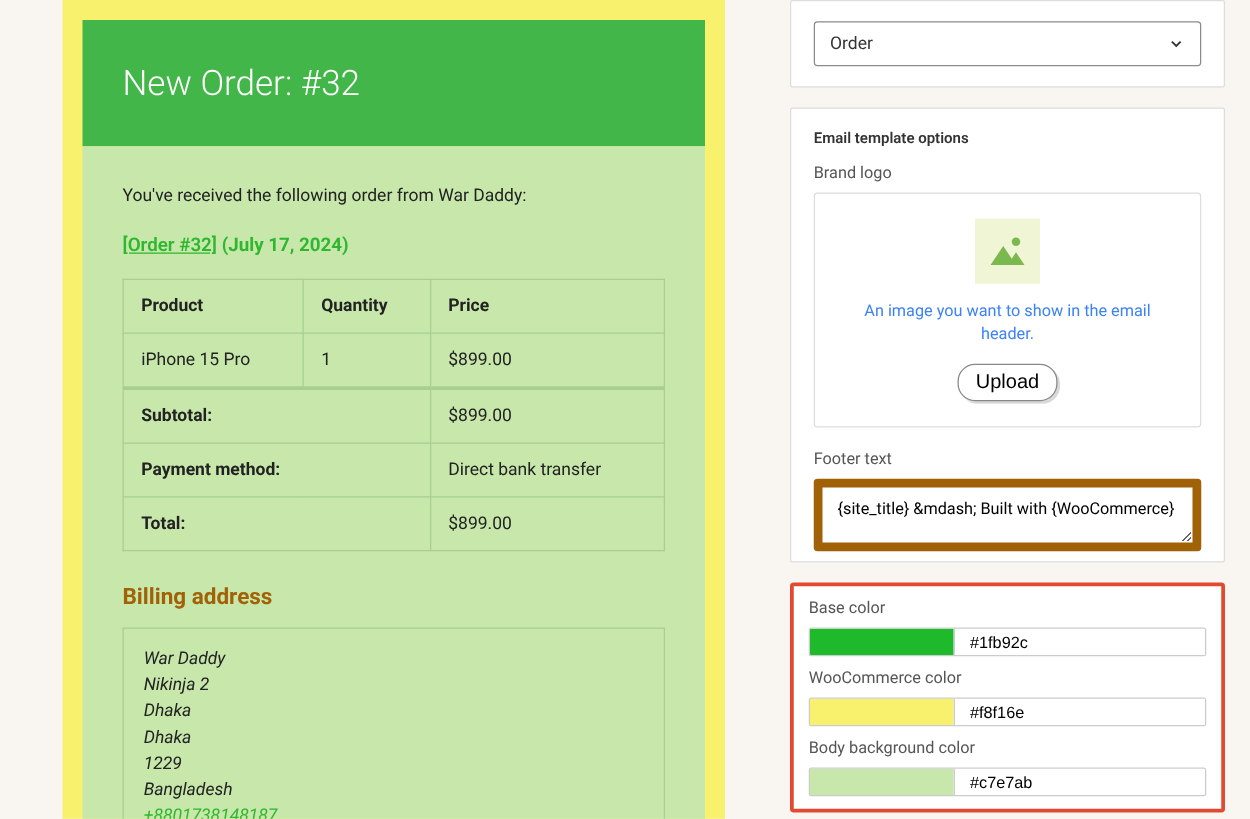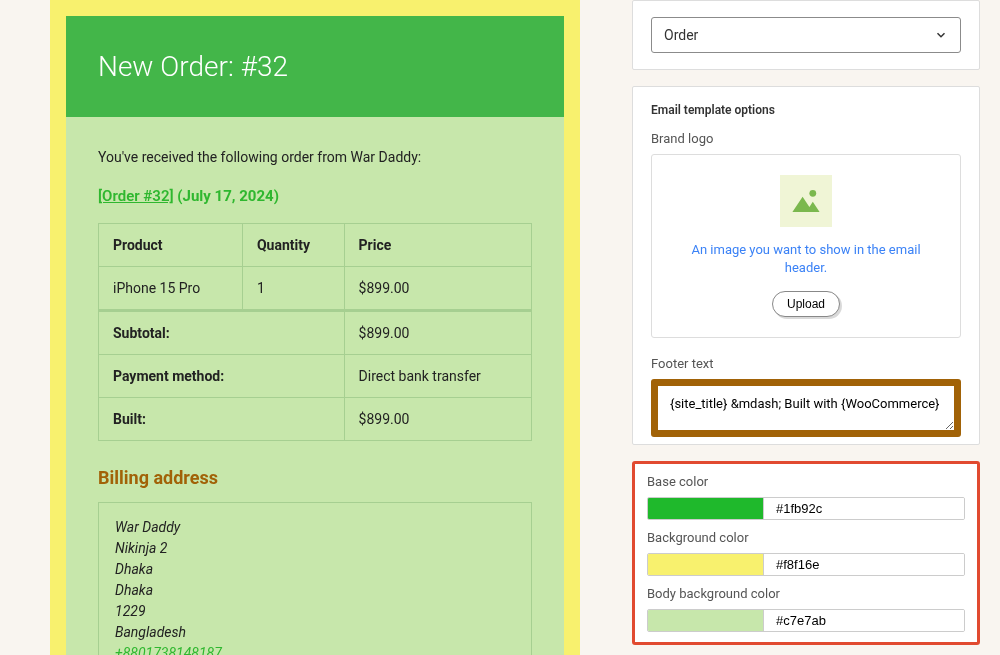--- a/index.html
+++ b/index.html
@@ -116,21 +116,21 @@
       margin: 0 auto 14px auto;
       display: flex; align-items: center; justify-content: center;
     }
     .logo-icon-wrap svg { width: 34px; height: 30px; }
     .logo-caption { color: #3b82f6; font-size: 13px; line-height: 1.4; margin-bottom: 14px; }
     .upload-btn {
       border: 1px solid #888;
       background: #fff;
       border-radius: 14px;
       padding: 5px 14px;
-      font-size: 12px;
+      font-size: 16px;
       cursor: pointer;
       box-shadow: 2px 2px 0 rgba(0,0,0,0.15);
     }
     .footer-textarea {
       width: 100%;
       border: 7px solid #a16207;
       border-radius: 3px;
       padding: 10px 12px;
       font-size: 13px;
       height: 58px;
@@ -194,21 +194,21 @@
         <tbody class="summary">
           <tr>
             <td colspan="2">Subtotal:</td>
             <td>$899.00</td>
           </tr>
           <tr>
             <td colspan="2">Payment method:</td>
             <td>Direct bank transfer</td>
           </tr>
           <tr>
-            <td colspan="2">Built:</td>
+            <td colspan="2">Total:</td>
             <td>$899.00</td>
           </tr>
         </tbody>
       </table>
       <div class="billing-heading">Billing address</div>
       <div class="billing-box">
         <div>War Daddy</div>
         <div>Nikinja 2</div>
         <div>Dhaka</div>
         <div>Dhaka</div>
@@ -249,21 +249,21 @@
 
   <div class="colors-annotation">
     <div class="color-row">
       <span class="field-label">Base color</span>
       <div class="color-input">
         <div class="swatch" style="background:#1fb92c"></div>
         <input class="hex-input" value="#1fb92c" style="">
       </div>
     </div>
     <div class="color-row">
-      <span class="field-label">Background color</span>
+      <span class="field-label">WooCommerce color</span>
       <div class="color-input">
         <div class="swatch" style="background:#f8f16e"></div>
         <input class="hex-input" value="#f8f16e" style="">
       </div>
     </div>
     <div class="color-row">
       <span class="field-label">Body background color</span>
       <div class="color-input">
         <div class="swatch" style="background:#c7e7ab"></div>
         <input class="hex-input" value="#c7e7ab" style="">

